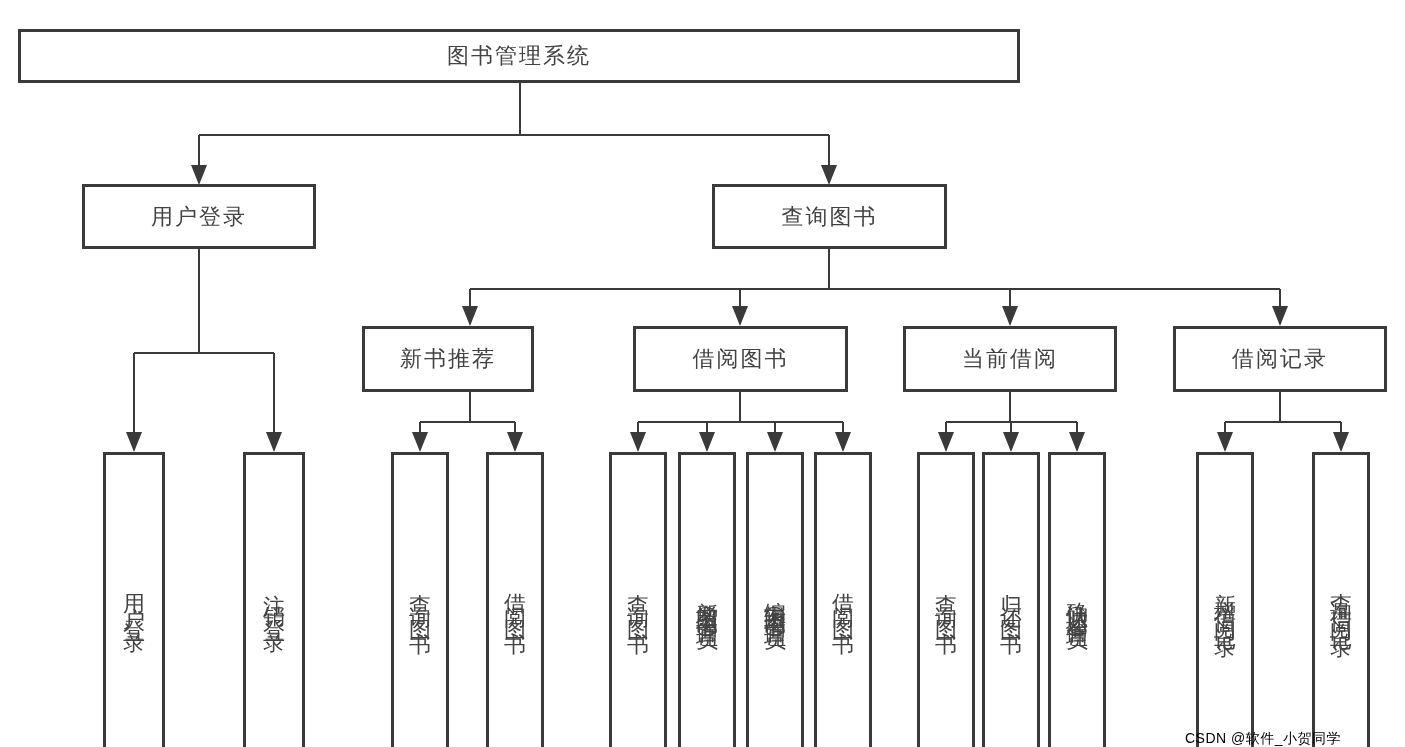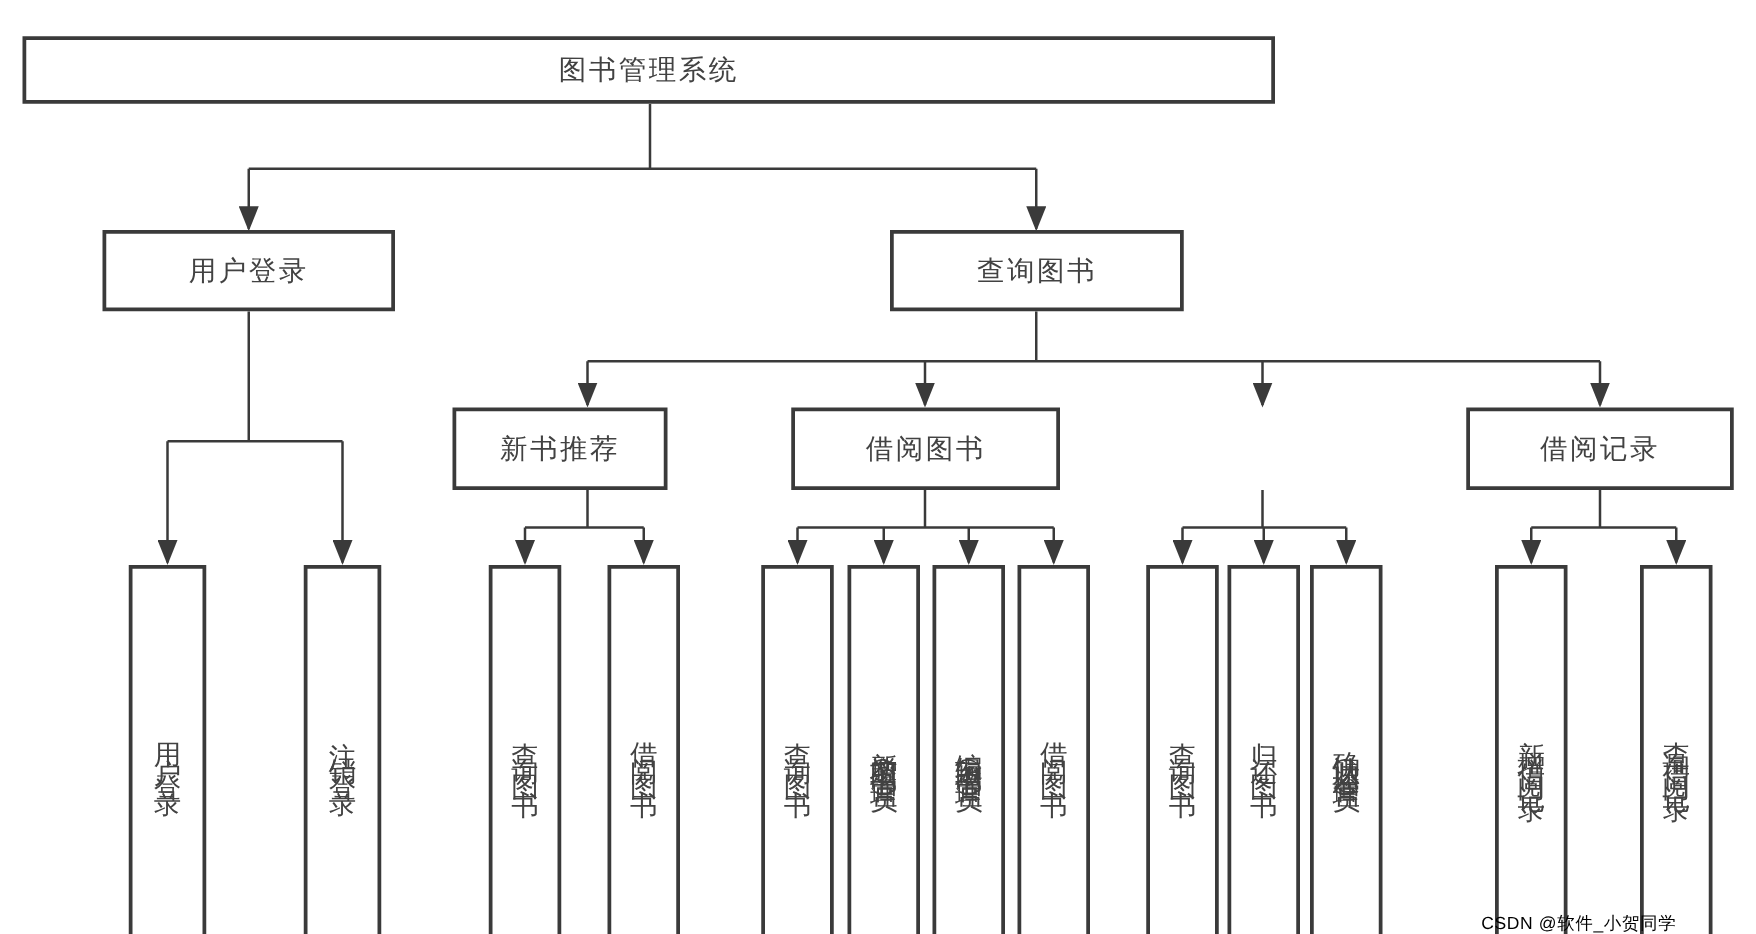--- a/index.html
+++ b/index.html
@@ -138,20 +138,21 @@
     </g>
   </svg>
 
   <div class="node" style="left:18px; top:13px; width:1002px; height:54px;">图书管理系统</div>
 
   <div class="node" style="left:82px; top:168px; width:234px; height:65px;">用户登录</div>
   <div class="node" style="left:712px; top:168px; width:235px; height:65px;">查询图书</div>
 
   <div class="node" style="left:362px; top:310px; width:172px; height:66px;">新书推荐</div>
   <div class="node" style="left:633px; top:310px; width:215px; height:66px;">借阅图书</div>
+  <div class="node" style="left:903px; top:310px; width:214px; height:66px;">当前借阅</div>
   <div class="node" style="left:1173px; top:310px; width:214px; height:66px;">借阅记录</div>
 
   <div class="leaf" style="left:103px; width:62px;">
     <span class="vtext ls4">用户登录</span>
   </div>
   <div class="leaf" style="left:243px; width:62px;">
     <span class="vtext ls4">注销登录</span>
   </div>
 
   <div class="leaf" style="left:391px; width:58px;">

